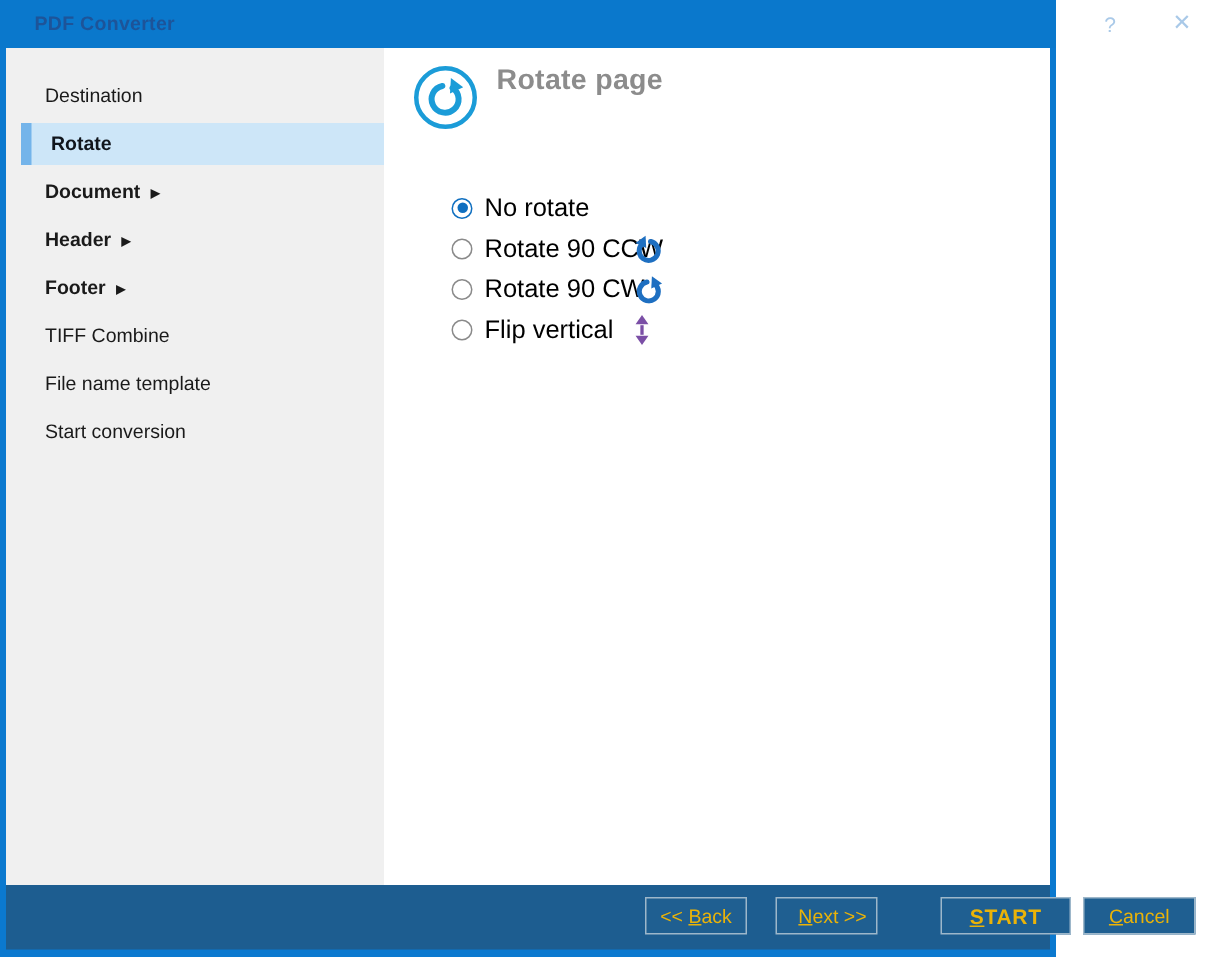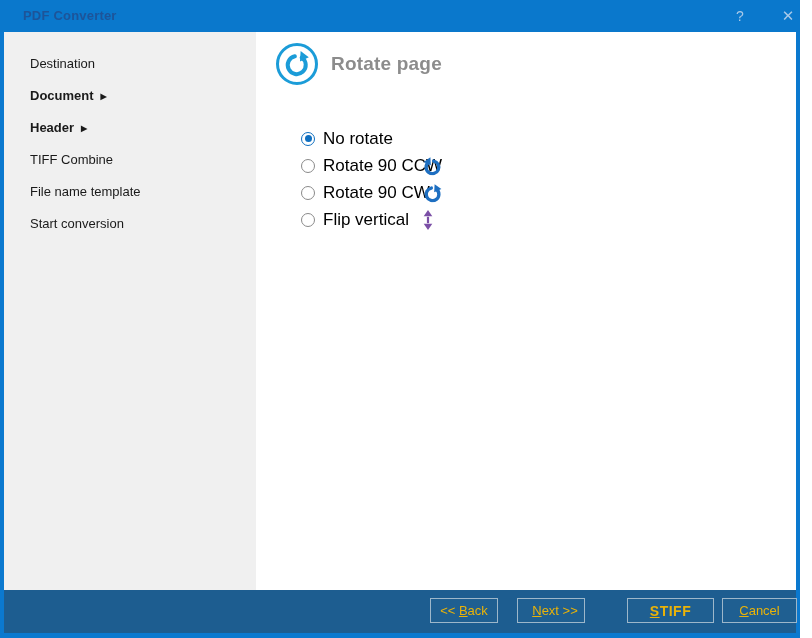--- a/index.html
+++ b/index.html
@@ -4,21 +4,21 @@
 <style>
   * { box-sizing: border-box; margin: 0; padding: 0; }
   html, body { width: 812px; height: 638px; }
   body {
     font-family: "Liberation Sans", sans-serif;
     background: #ffffff;
     overflow: hidden;
   }
   .window {
     position: relative;
-    width: 800px;
+    width: 704px;
     height: 638px;
     background: #0b79cf; 
   }
   
   .titlebar {
     position: absolute; top: 0; left: 0; right: 0; height: 32px;
     background: #0a78cc;
   }
   .titlebar .title {
     position: absolute; left: 23px; top: 0;
@@ -56,21 +56,21 @@
     border-left: 7px solid #74b4ea;
     color: #10151c;
   }
   .arrow-ic { font-size: 8px; margin-left: 7px; color: #1a1a1a; vertical-align: 1px; }
   
   .main {
     flex: 1; position: relative;
     padding: 11px 0 0 19px;
     background: #ffffff;
   }
-  .heading-row { display: flex; align-items: center; height: 42px; }
+  .heading-row { display: flex; height: 42px; }
   .badge { width: 44px; height: 44px; display: flex; }
   .heading {
     margin-left: 12px;
     font-size: 19px; font-weight: bold; color: #8c8c8c;
     letter-spacing: 0.2px;
   }
   .options { margin-left: 26px; margin-top: 40px; width: 220px; }
   .opt-row {
     height: 27px; display: flex; align-items: center;
     position: relative; cursor: pointer;
@@ -124,25 +124,31 @@
     <span class="tb-btn tb-help">?</span>
     <span class="tb-btn tb-close">✕</span>
   </div>
 
   <div class="bodyarea">
 
     <div class="sidebar">
       <div class="side-item">
         <span>Destination</span>
       </div>
+      <div class="side-item bold selected">
+        <span>Rotate</span>
+      </div>
       <div class="side-item bold">
         <span>Document</span><span class="arrow-ic">▶</span>
       </div>
       <div class="side-item bold">
         <span>Header</span><span class="arrow-ic">▶</span>
+      </div>
+      <div class="side-item bold">
+        <span>Footer</span><span class="arrow-ic">▶</span>
       </div>
       <div class="side-item">
         <span>TIFF Combine</span>
       </div>
       <div class="side-item">
         <span>File name template</span>
       </div>
       <div class="side-item">
         <span>Start conversion</span>
       </div>
@@ -211,20 +217,20 @@
   </div>
 
   <div class="footer">
     <button class="fbtn fbtn-back">
       <span>&lt;&lt; </span><span class="u">B</span><span>ack</span>
     </button>
     <button class="fbtn fbtn-next">
       <span></span><span class="u">N</span><span>ext &gt;&gt;</span>
     </button>
     <button class="fbtn fbtn-start">
-      <span></span><span class="u">S</span><span>TIFF</span>
+      <span></span><span class="u">S</span><span>TART</span>
     </button>
     <button class="fbtn fbtn-cancel">
       <span></span><span class="u">C</span><span>ancel</span>
     </button>
   </div>
 
 </div>
 
 </body></html>

